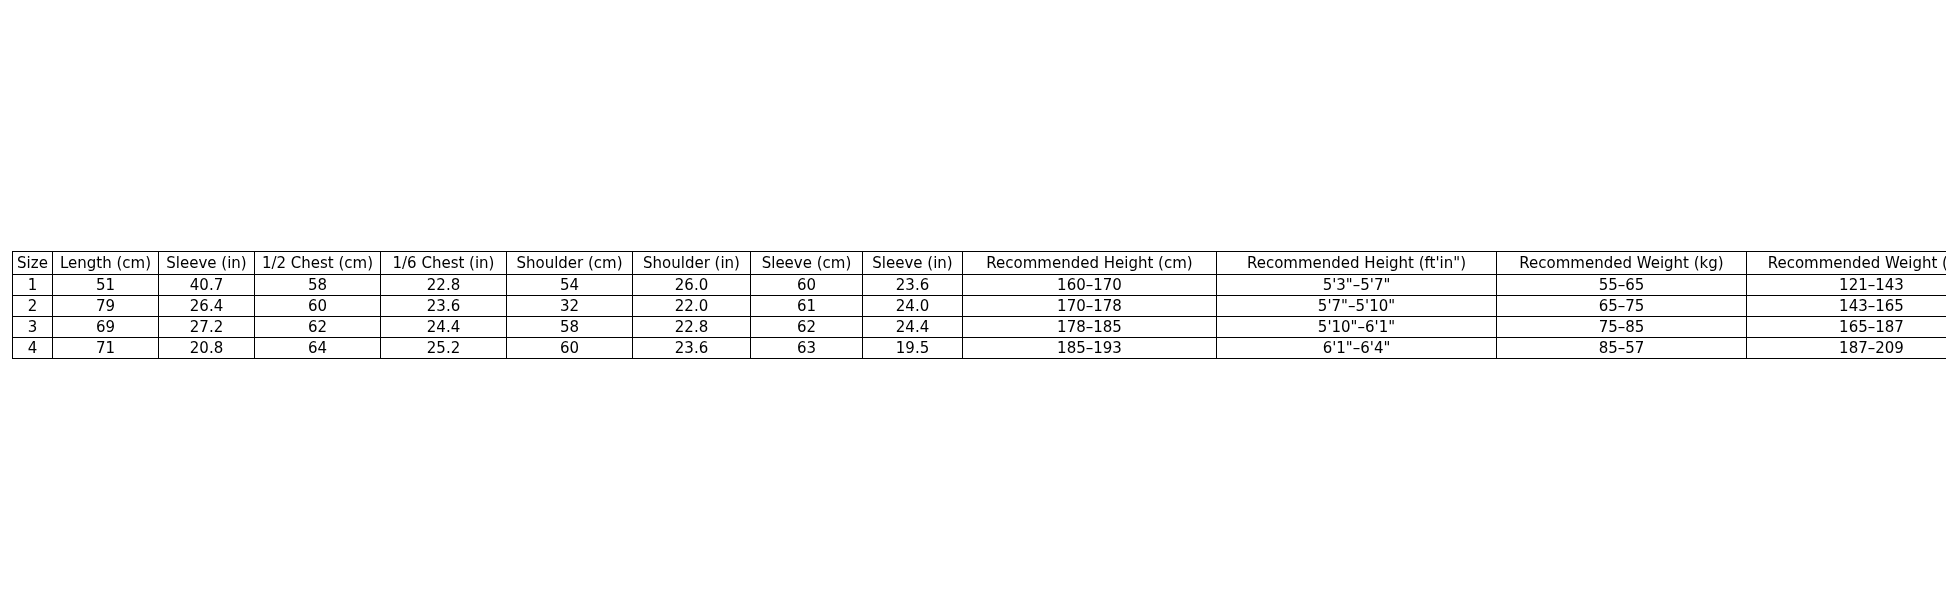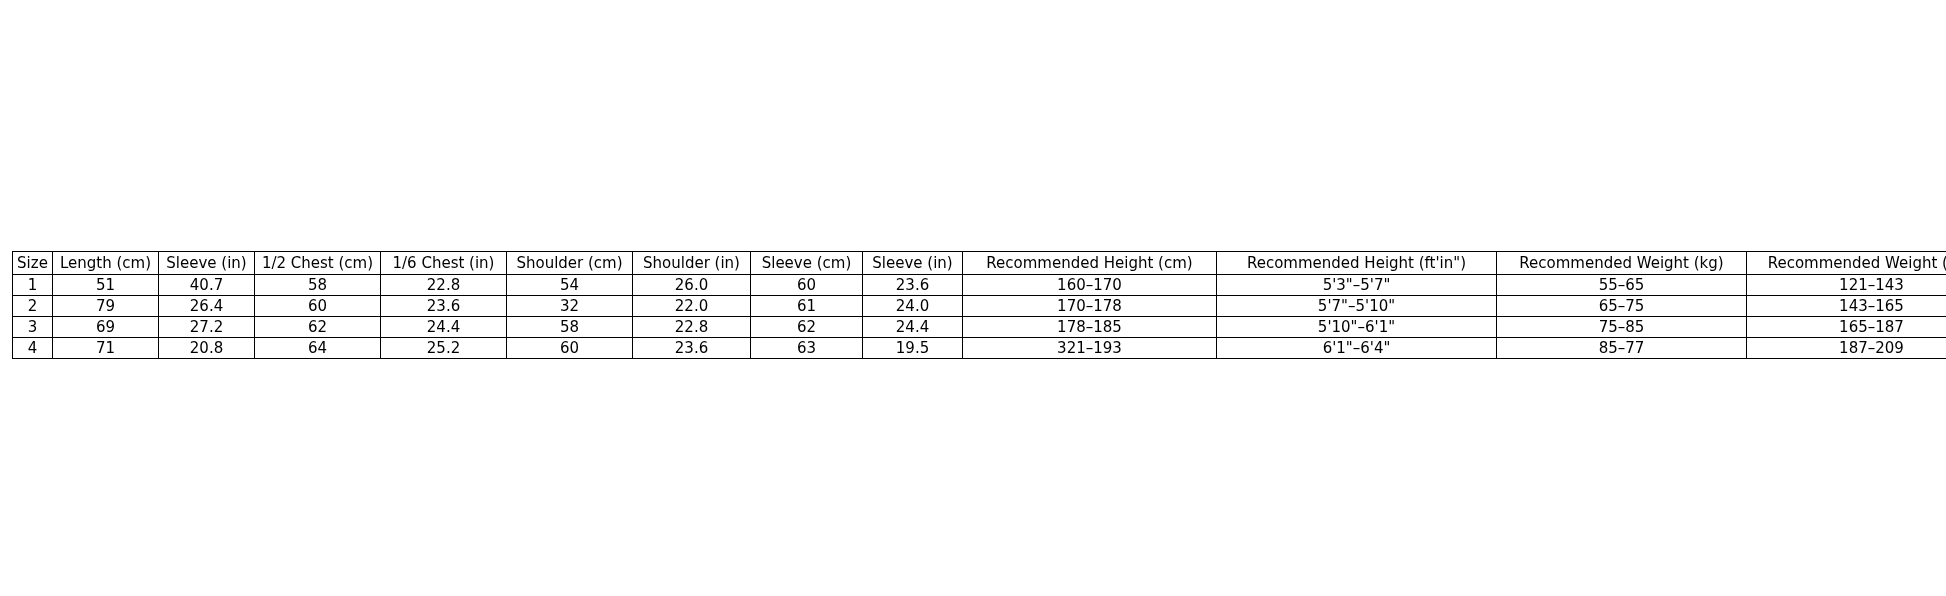--- a/index.html
+++ b/index.html
@@ -145,20 +145,20 @@
       <tr>
         <td>4</td>
         <td>71</td>
         <td>20.8</td>
         <td>64</td>
         <td>25.2</td>
         <td>60</td>
         <td>23.6</td>
         <td>63</td>
         <td>19.5</td>
-        <td>321–193</td>
+        <td>185–193</td>
         <td>6'1"–6'4"</td>
-        <td>85–77</td>
+        <td>85–57</td>
         <td>187–209</td>
       </tr>
     </tbody>
   </table>
 </div>
 
 </body></html>

